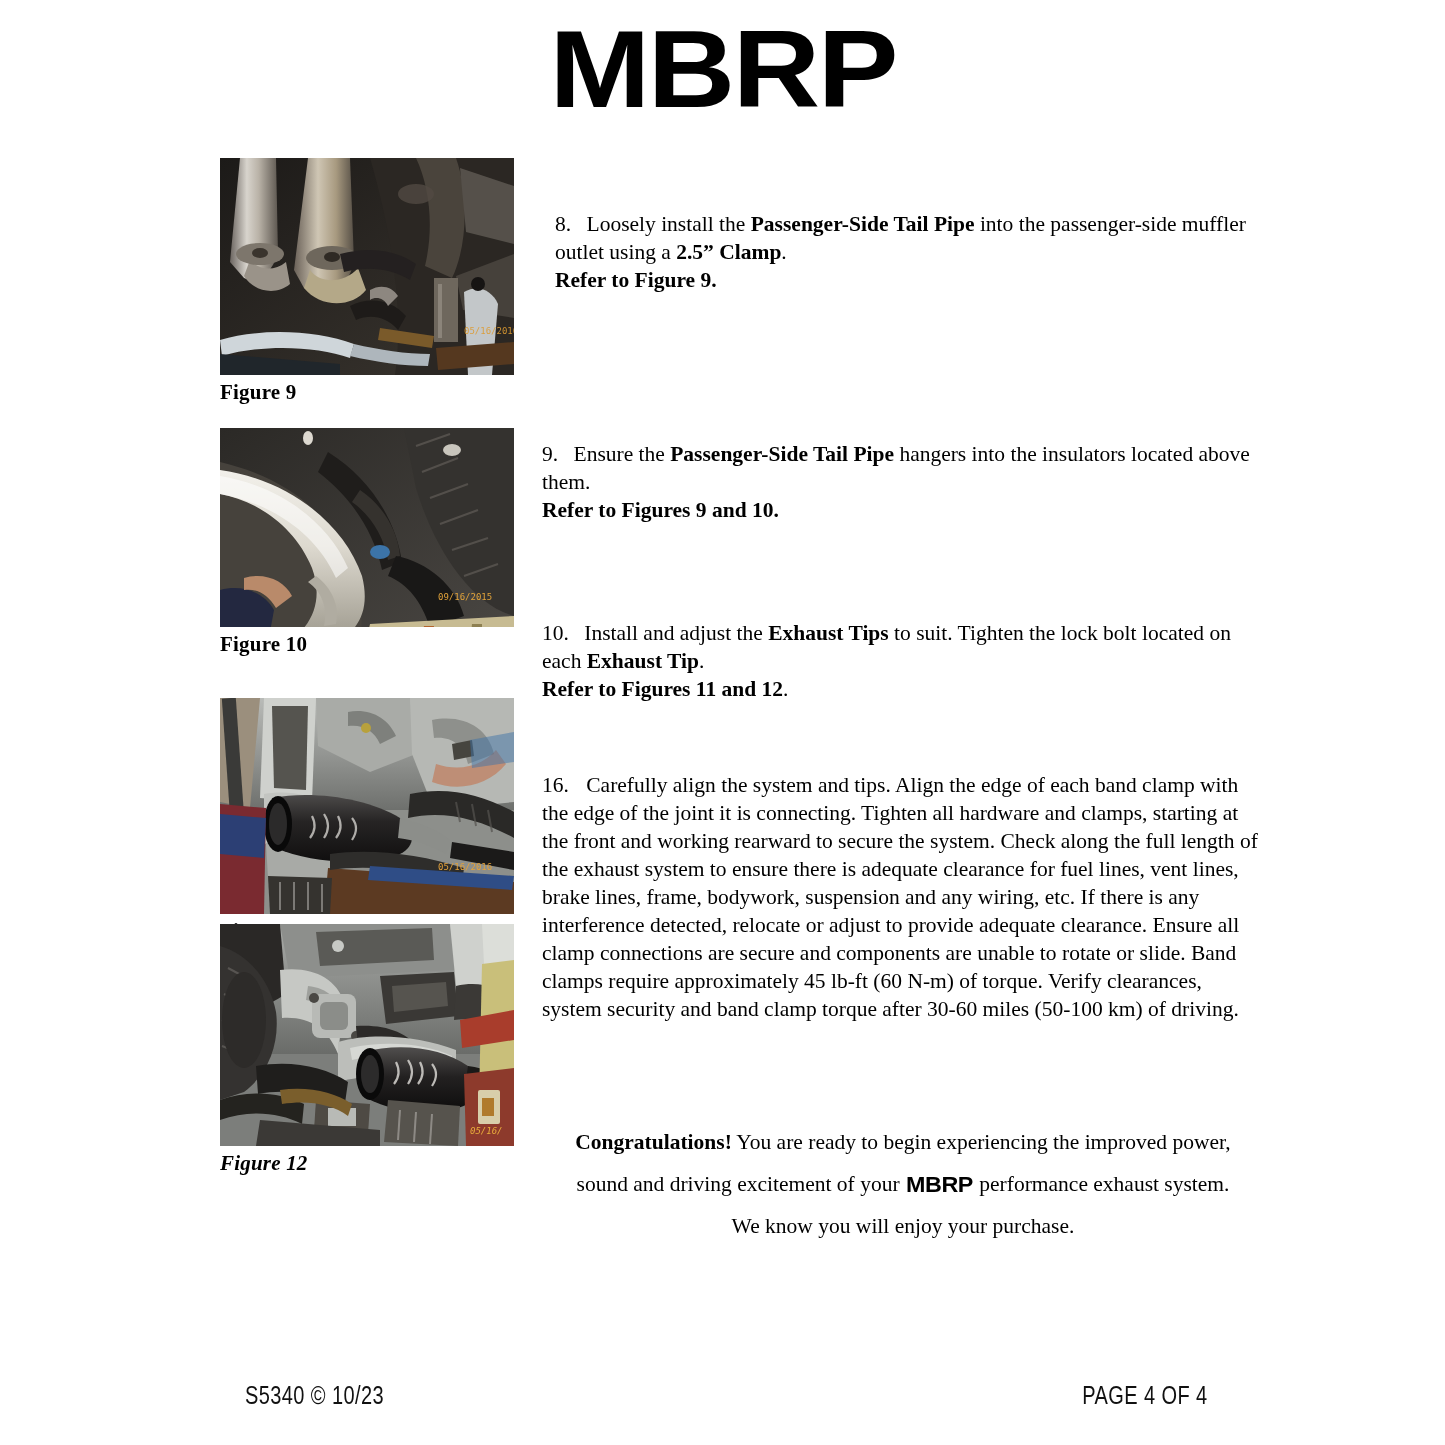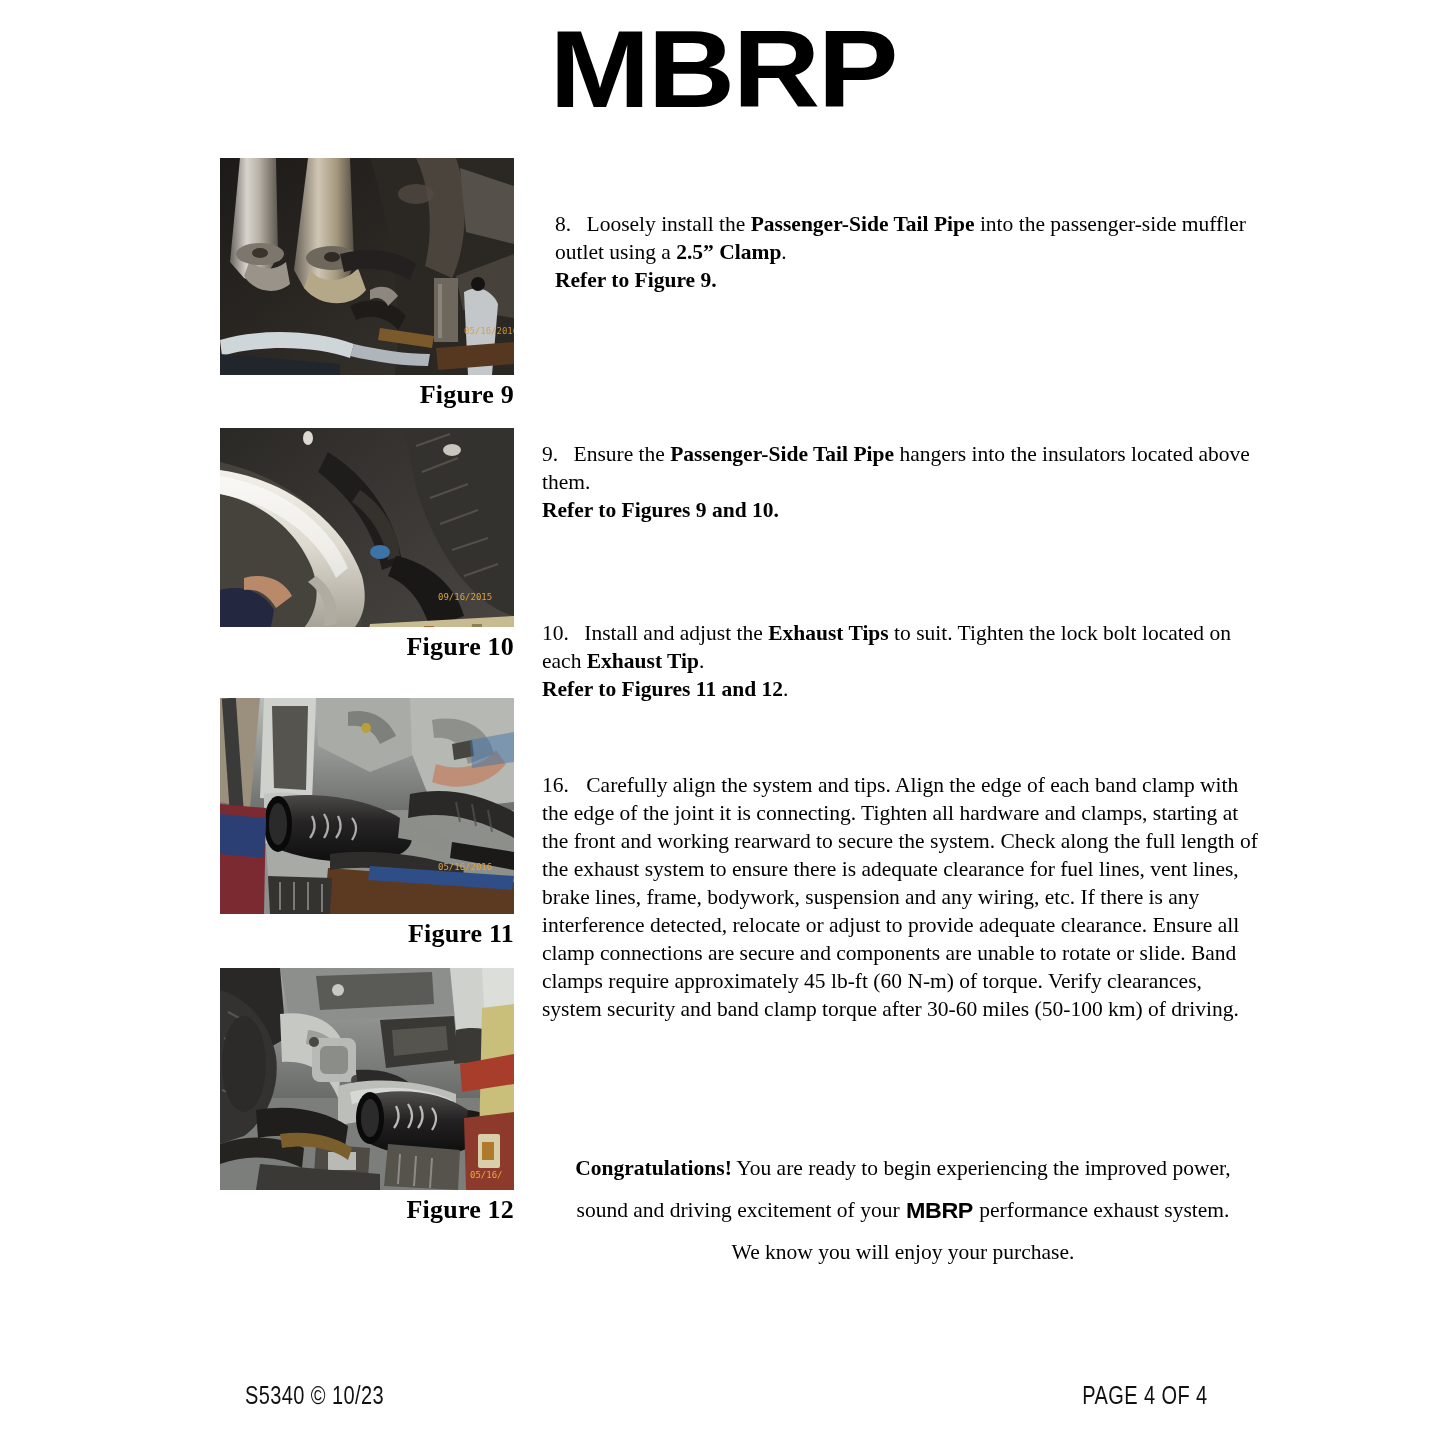--- a/index.html
+++ b/index.html
@@ -45,23 +45,23 @@
     width: 294px;
   }
   .fig-img {
     width: 294px;
     position: relative;
     overflow: hidden;
     background: #2a2622;
     display: block;
   }
   .fig-caption {
-    text-align: right;
+    text-align: left;
     font-weight: 700;
-    font-size: 26px;
+    font-size: 21px;
     letter-spacing: 0.2px;
     padding-top: 5px;
     line-height: 1.15;
   }
 
   
   .step {
     position: absolute;
     left: 542px;
     width: 722px;
@@ -74,21 +74,21 @@
   
   #congrats {
     position: absolute;
     left: 542px;
     width: 722px;
     top: 1122px;
     font-size: 21.5px;
     line-height: 1.95;
     text-align: center;
   }
-  #congrats .line1 { display: block; margin-top: 26px; }
+  #congrats .line1 { display: block; }
   #congrats .line2 { display: block; }
   #congrats .line3 { display: block; }
   #congrats b { font-weight: 700; }
   #congrats .mbrp-word {
     font-size: 22px;
     transform: scaleX(1.06);
     transform-origin: center;
     vertical-align: -1px;
     margin: 0 3px;
   }
@@ -270,21 +270,21 @@
           <path d="M88 184 L88 212"></path>
           <path d="M102 186 L102 214"></path>
       </g>
       <path d="M150 168 L294 178 L292 192 L148 182 Z" fill="#2f4d86"></path>
       <text x="218" y="172" font-family="monospace" font-size="9" fill="#e4a23a">05/16/2016</text>
     </svg>
   </div>
   <div class="fig-caption">Figure 11</div>
 </div>
 
-<div class="fig-block" style="top:968px;">
+<div class="fig-block" style="top:924px;font-style:italic;">
   <div class="fig-img" style="height:222px;">
     <svg width="294" height="222" viewBox="0 0 294 222" preserveAspectRatio="none">
       <defs>
         <linearGradient id="tip12" x1="0" y1="0" x2="0" y2="1">
           <stop offset="0%" stop-color="#514f4e"></stop>
             <stop offset="45%" stop-color="#232121"></stop>
           <stop offset="100%" stop-color="#0d0c0c"></stop>
         </linearGradient>
         <linearGradient id="body12" x1="0" y1="0" x2="0" y2="1">
           <stop offset="0%" stop-color="#a9aba8"></stop>

